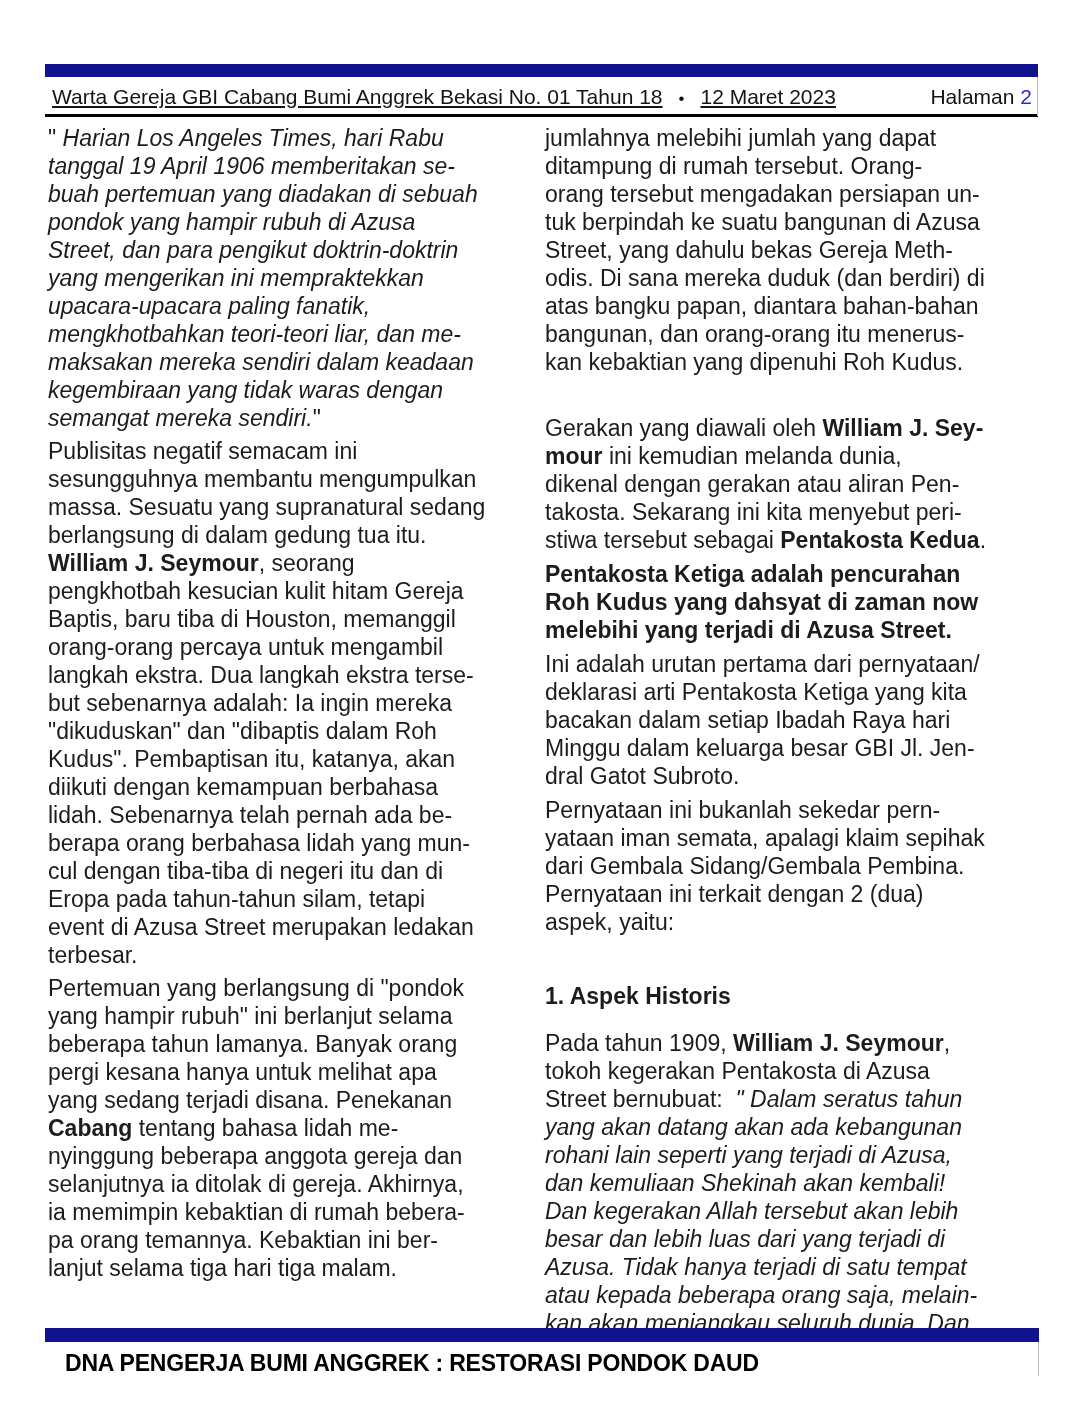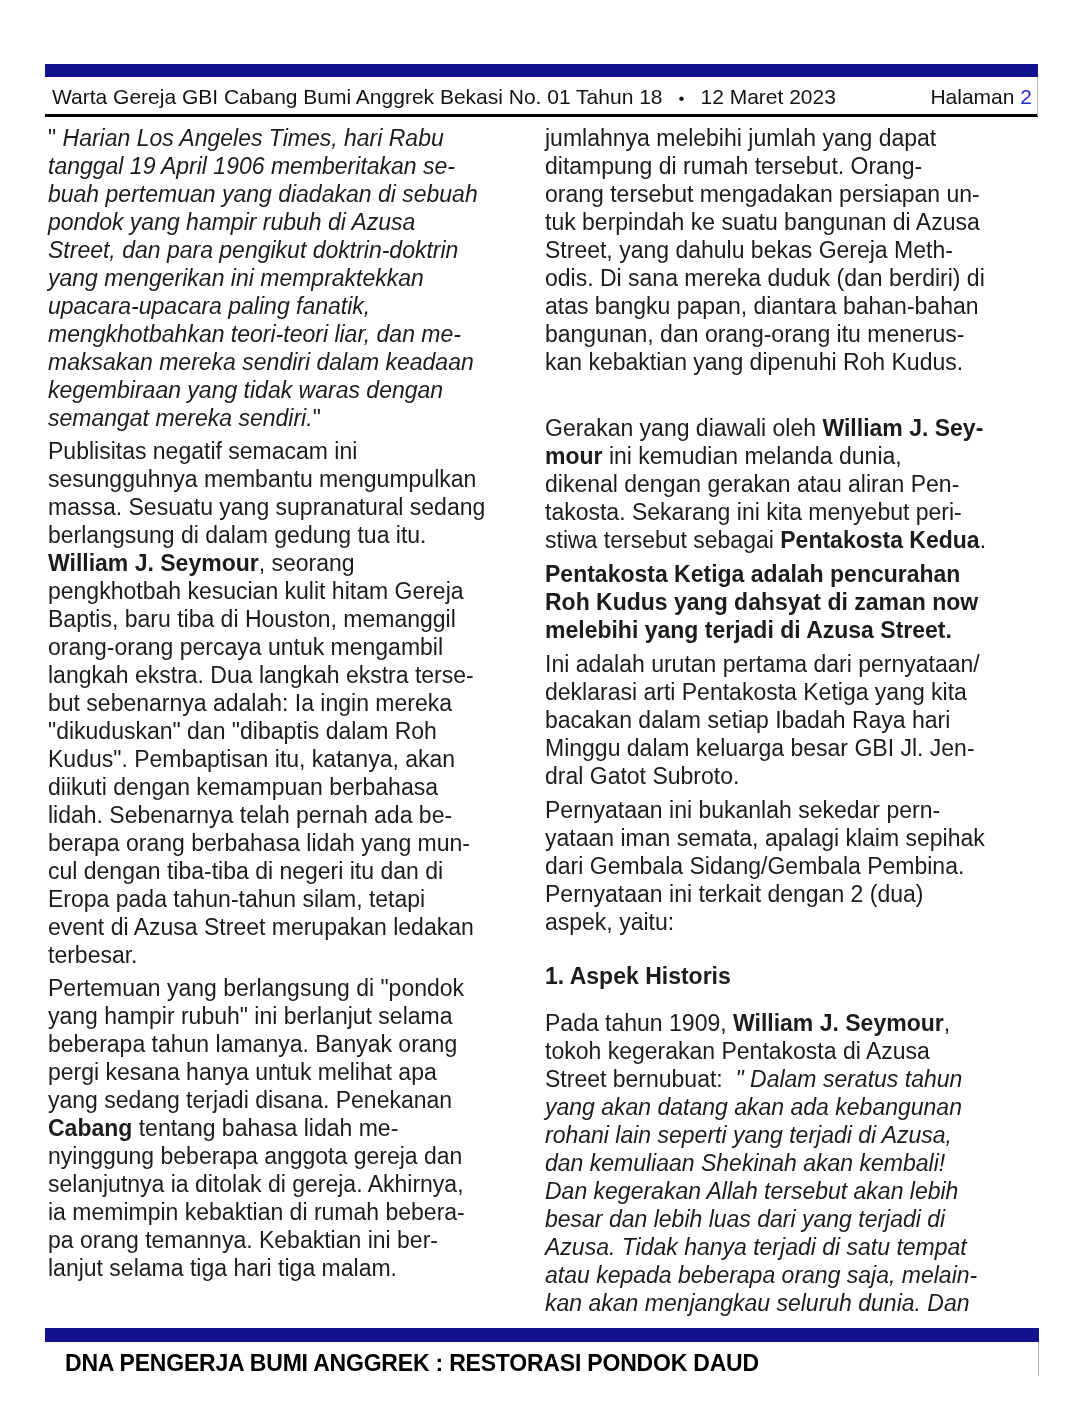--- a/index.html
+++ b/index.html
@@ -13,21 +13,21 @@
   .navy-bar {
     position:absolute; left:45px; top:64px;
     width:993px; height:13px;
     background:#12128e;
   }
   .header-row {
     position:absolute; left:52px; top:85px; width:980px;
     display:flex; justify-content:space-between; align-items:baseline;
     font-size:21px; color:#141414;
   }
-  .header-left { white-space:pre; }
+  .header-left { white-space:pre;text-decoration:underline; }
   .header-bullet { display:inline-block; margin:0 16px; font-size:17px; }
   .page-num { color:#2a2ad0; }
   .header-rule {
     position:absolute; left:45px; top:114px;
     width:993px; height:3px; background:#000;
   }
   .tick {
     position:absolute; width:1px; background:#b8b8b8;
   }
   .tick-header { left:1037px; top:77px; height:39px; }
@@ -147,21 +147,21 @@
       <div class="line"><span class="run-r">Minggu dalam keluarga besar GBI Jl. Jen-</span></div>
       <div class="line"><span class="run-r">dral Gatot Subroto.</span></div>
     </div>
     <div class="para" style="margin-top: 6px;">
       <div class="line"><span class="run-r">Pernyataan ini bukanlah sekedar pern-</span></div>
       <div class="line"><span class="run-r">yataan iman semata, apalagi klaim sepihak</span></div>
       <div class="line"><span class="run-r">dari Gembala Sidang/Gembala Pembina.</span></div>
       <div class="line"><span class="run-r">Pernyataan ini terkait dengan 2 (dua)</span></div>
       <div class="line"><span class="run-r">aspek, yaitu:</span></div>
     </div>
-    <div class="para" style="margin-top: 26px;">
+    <div class="para" style="margin-top: 46px;">
       <div class="line"><span class="run-b">1. Aspek Historis</span></div>
     </div>
     <div class="para" style="margin-top: 19px;">
       <div class="line"><span class="run-r">Pada tahun 1909, </span><span class="run-b">William J. Seymour</span><span class="run-r">,</span></div>
       <div class="line"><span class="run-r">tokoh kegerakan Pentakosta di Azusa</span></div>
       <div class="line"><span class="run-r">Street bernubuat:  </span><span class="run-i">" Dalam seratus tahun</span></div>
       <div class="line"><span class="run-i">yang akan datang akan ada kebangunan</span></div>
       <div class="line"><span class="run-i">rohani lain seperti yang terjadi di Azusa,</span></div>
       <div class="line"><span class="run-i">dan kemuliaan Shekinah akan kembali!</span></div>
       <div class="line"><span class="run-i">Dan kegerakan Allah tersebut akan lebih</span></div>

